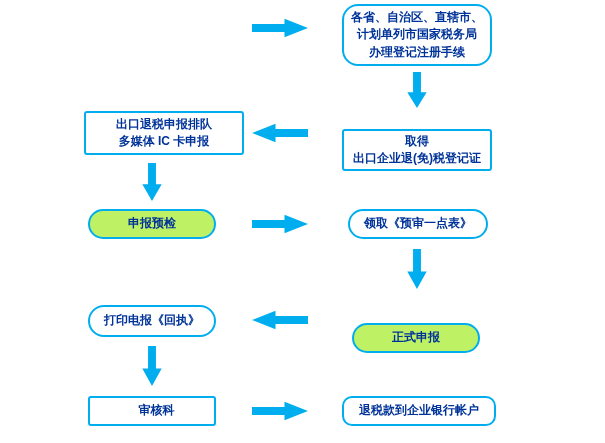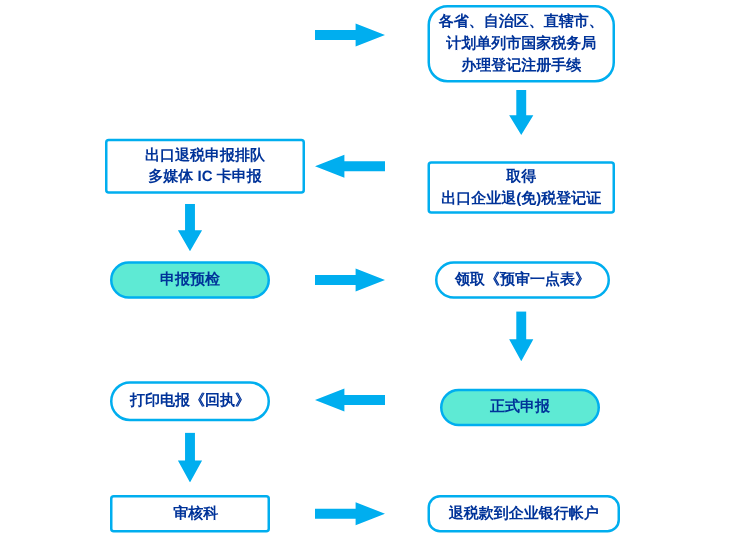--- a/index.html
+++ b/index.html
@@ -22,21 +22,21 @@
     line-height: 1.45;
     display: flex;
     align-items: center;
     justify-content: center;
     text-align: center;
     padding: 2px 4px;
   }
   .node .label { white-space: pre-line; }
   .stadium { border-radius: 16px; }
   .rect    { border-radius: 3px; }
-  .cream   { background: #5eead4; }
+  .cream   { background: #bef264; }
   .arrow {
     position: absolute;
     background: #00aeef;
   }
   .arrow-right {
     clip-path: polygon(0% 32%, 58% 32%, 58% 8%, 100% 50%, 58% 92%, 58% 68%, 0% 68%);
   }
   .arrow-left {
     clip-path: polygon(100% 32%, 42% 32%, 42% 8%, 0% 50%, 42% 92%, 42% 68%, 100% 68%);
   }
@@ -77,21 +77,21 @@
   <div class="node stadium" style="left:348px; top:209px; width:140px; height:30px;">
     <span class="label">领取《预审一点表》</span>
   </div>
 
   <div class="arrow arrow-down" style="left:406px; top:249px; width:22px; height:40px;"></div>
 
   <div class="node stadium" style="left:88px; top:305px; width:128px; height:32px;">
     <span class="label">打印电报《回执》</span>
   </div>
   <div class="arrow arrow-left" style="left:252px; top:309px; width:56px; height:22px;"></div>
-  <div class="node stadium cream" style="left:352px; top:311px; width:128px; height:30px;">
+  <div class="node stadium cream" style="left:352px; top:323px; width:128px; height:30px;">
     <span class="label">正式申报</span>
   </div>
 
   <div class="arrow arrow-down" style="left:141px; top:346px; width:22px; height:40px;"></div>
 
   <div class="node rect" style="left:88px; top:396px; width:128px; height:30px;padding-left:13px;">
     <span class="label">审核科</span>
   </div>
   <div class="arrow arrow-right" style="left:252px; top:400px; width:56px; height:22px;"></div>
   <div class="node rect" style="left:342px; top:396px; width:154px; height:30px;border-radius:10px;">

